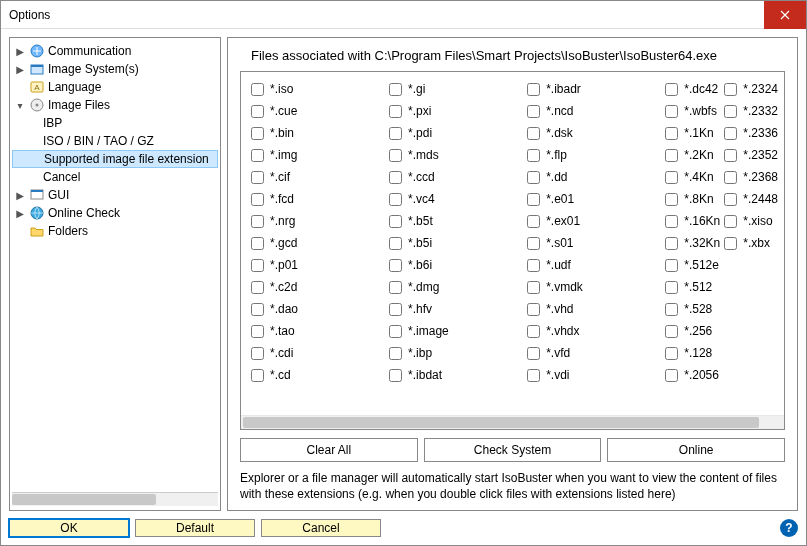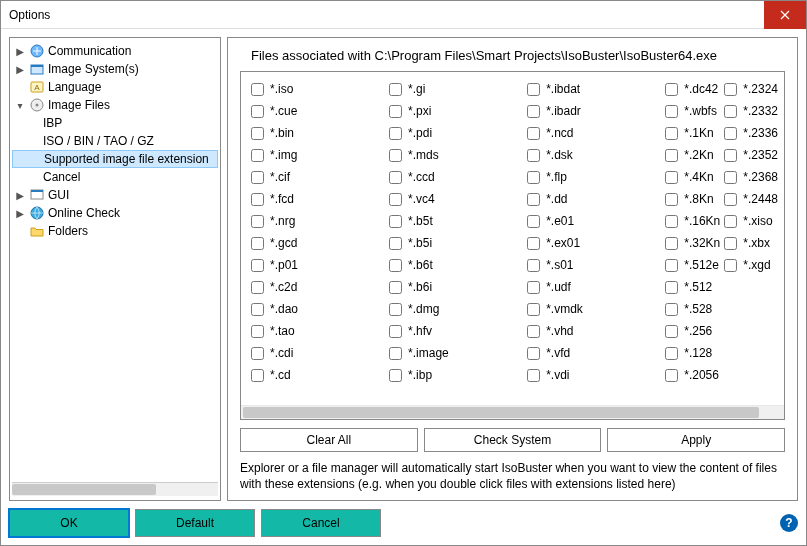--- a/index.html
+++ b/index.html
@@ -160,22 +160,22 @@
     line-height: 1.35;
   }
   .footer {
     display: flex;
     align-items: center;
     padding: 0 8px 8px 8px;
     gap: 6px;
   }
   .footer button {
     width: 120px;
-    height: 28px;
-    background: #14b8a6;
+    height: 18px;
+    background: #fef9c3;
     border: 1px solid #888;
     font-size: 12px;
     cursor: pointer;
     font-family: inherit;
   }
   .footer button.primary {
     border: 1px solid #0078d4;
     outline: 1px solid #0078d4;
   }
   .footer .spacer { flex:1; }
@@ -387,24 +387,20 @@
             <div class="ext-item">
               <input type="checkbox" style="">
               <span>*.b5t</span>
             </div>
             <div class="ext-item">
               <input type="checkbox" style="">
               <span>*.b5i</span>
             </div>
             <div class="ext-item">
               <input type="checkbox" style="">
-              <span>*.b6t</span>
-            </div>
-            <div class="ext-item">
-              <input type="checkbox" style="">
               <span>*.b6i</span>
             </div>
             <div class="ext-item">
               <input type="checkbox" style="">
               <span>*.dmg</span>
             </div>
             <div class="ext-item">
               <input type="checkbox" style="">
               <span>*.hfv</span>
             </div>
@@ -459,20 +455,24 @@
             <div class="ext-item">
               <input type="checkbox" style="">
               <span>*.vmdk</span>
             </div>
             <div class="ext-item">
               <input type="checkbox" style="">
               <span>*.vhd</span>
             </div>
             <div class="ext-item">
               <input type="checkbox" style="">
+              <span>*.vhdx</span>
+            </div>
+            <div class="ext-item">
+              <input type="checkbox" style="">
               <span>*.vfd</span>
             </div>
             <div class="ext-item">
               <input type="checkbox" style="">
               <span>*.vdi</span>
             </div>
             <div class="ext-item">
               <input type="checkbox" style="">
               <span>*.dc42</span>
             </div>
@@ -552,35 +552,31 @@
               <input type="checkbox" style="">
               <span>*.2448</span>
             </div>
             <div class="ext-item">
               <input type="checkbox" style="">
               <span>*.xiso</span>
             </div>
             <div class="ext-item">
               <input type="checkbox" style="">
               <span>*.xbx</span>
-            </div>
-            <div class="ext-item">
-              <input type="checkbox" style="">
-              <span>*.xgd</span>
             </div>
           </div>
         <div class="ext-hscroll">
           <div class="ext-hscroll-thumb"></div>
         </div>
       </div>
 
       <div class="btn-row">
         <button>Clear All</button>
         <button>Check System</button>
-        <button>Apply</button>
+        <button>Online</button>
       </div>
 
       <div class="explain">Explorer or a file manager will automatically start IsoBuster when you want to view the content of files with these extensions (e.g. when you double click files with extensions listed here)</div>
     </div>
 
   </div>
 
   <div class="footer">
     <button class="primary">OK</button>
     <button>Default</button>

